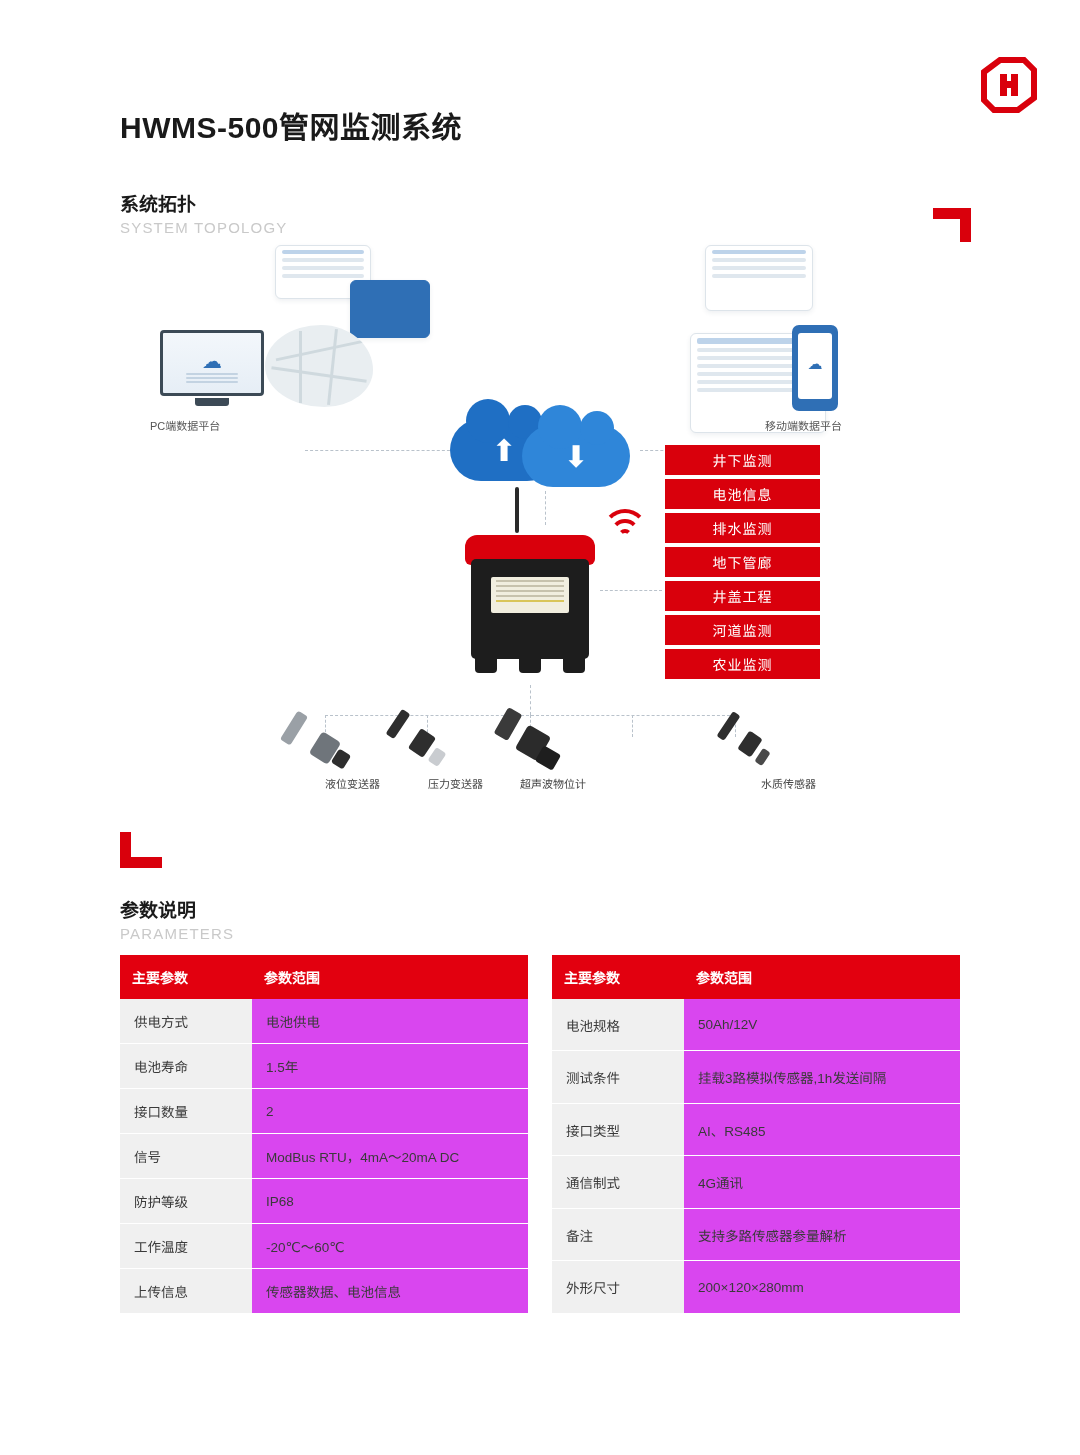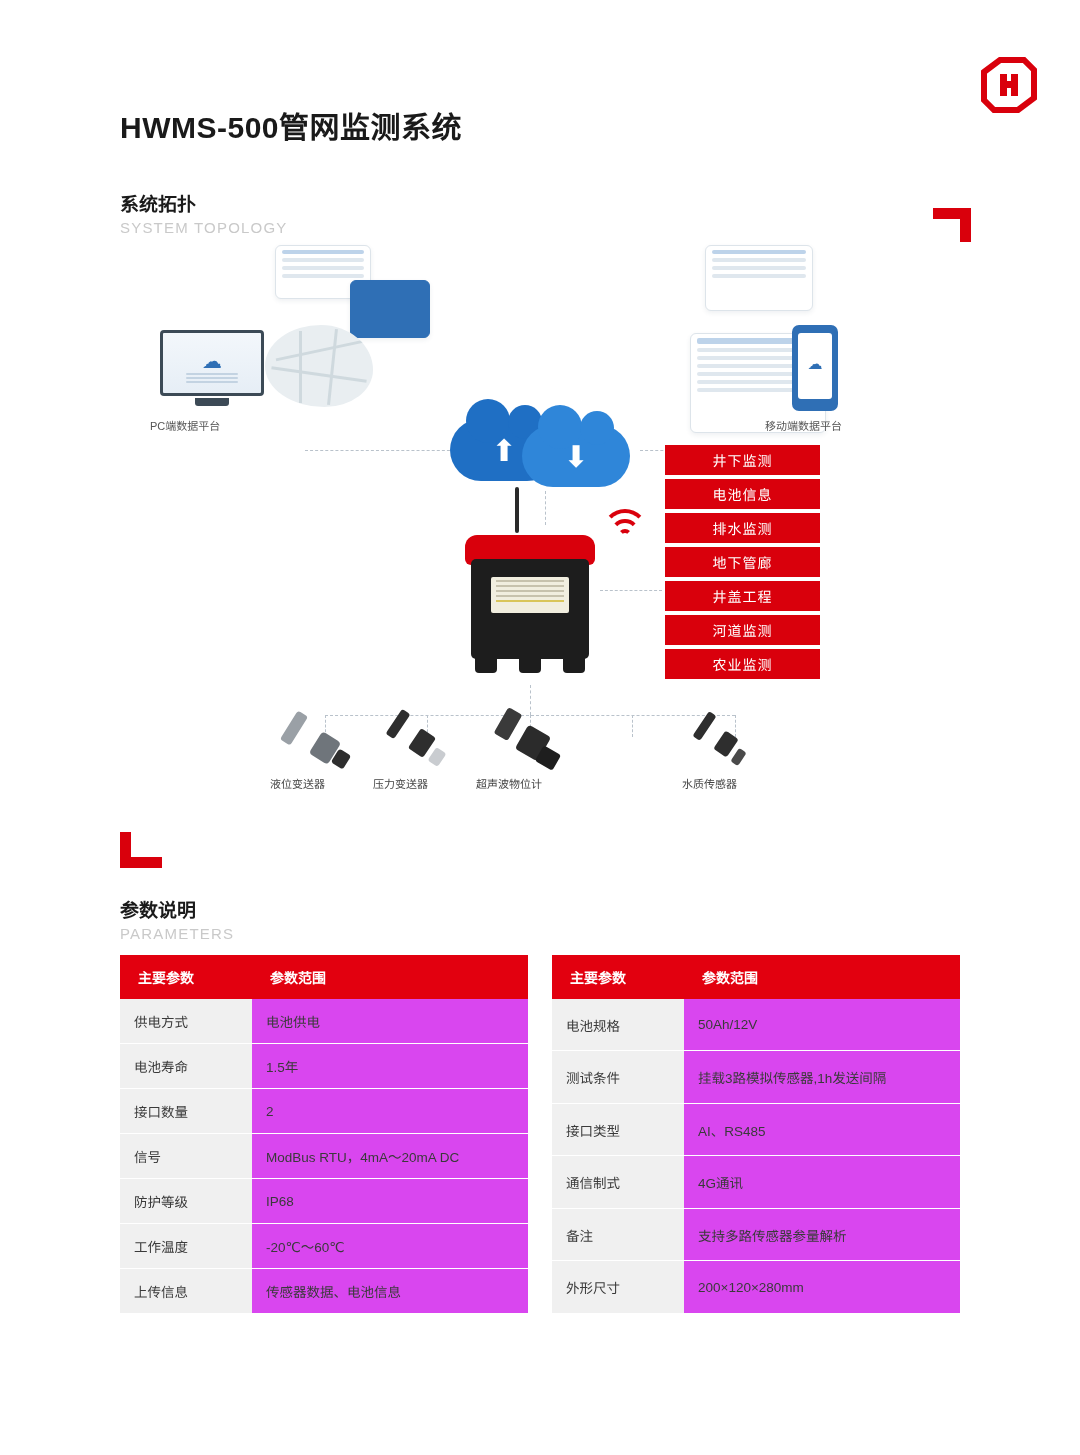--- a/index.html
+++ b/index.html
@@ -202,21 +202,21 @@
     color: #fff;
     font-size: 14px;
     text-align: center;
     padding: 5px 12px;
     margin-bottom: 4px;
     letter-spacing: 1px;
   }
 
   
   .sensors { position: absolute; left: 150px; top: 460px; width: 560px; height: 110px; }
-  .sensor { position: absolute; width: 110px; text-align: left; }
+  .sensor { position: absolute; width: 110px; text-align: right; }
   .sensor .pic { height: 70px; position: relative; }
   .sensor .cap { font-size: 11px; color: #444; }
 
   .probe-body { position: absolute; background: #3b3b3b; border-radius: 3px; }
 
   
   .dash { position: absolute; border-top: 1px dashed #b9c2cb; }
   .dashv { position: absolute; border-left: 1px dashed #b9c2cb; }
 
   
@@ -231,21 +231,21 @@
     border-collapse: collapse;
     width: 408px;
     table-layout: fixed;
     font-size: 13.5px;
   }
   thead th {
     background: #e2000f;
     color: #ffffff;
     font-weight: bold;
     text-align: left;
-    padding: 12px 18px;
+    padding: 12px 12px;
     font-size: 14px;
   }
   tbody td {
     padding: 12px 14px;
     color: #3a3a3a;
     border-bottom: 1px solid #ffffff;
   }
   tbody tr td:first-child { background: #f0f0f0; width: 132px; }
   tbody tr td:last-child  { background: #d946ef; }
   thead th:first-child { width: 132px; }
@@ -410,21 +410,21 @@
     <div class="sensor" style="left:206px;">
       <div class="pic">
         <div class="probe-body" style="left:24px; top:4px; width:16px; height:30px; transform:rotate(30deg); background:#3a3a3a;"></div>
         <div class="probe-body" style="left:44px; top:24px; width:26px; height:28px; transform:rotate(30deg); background:#2b2b2b; border-radius:4px;"></div>
         <div class="probe-body" style="left:62px; top:44px; width:20px; height:18px; transform:rotate(30deg); background:#1e1e1e; border-radius:3px;"></div>
       </div>
       <div class="cap">超声波物位计</div>
     </div>
 
 
-    <div class="sensor" style="left:412px;">
+    <div class="sensor" style="left:436px;">
       <div class="pic">
         <div class="probe-body" style="left:18px; top:6px; width:9px; height:30px; transform:rotate(34deg); background:#2e2e2e;"></div>
         <div class="probe-body" style="left:36px; top:28px; width:16px; height:22px; transform:rotate(34deg); background:#2e2e2e; border-radius:3px;"></div>
         <div class="probe-body" style="left:52px; top:44px; width:9px; height:16px; transform:rotate(34deg); background:#4a4a4a;"></div>
       </div>
       <div class="cap">水质传感器</div>
     </div>
 
   </div>
 </div>

